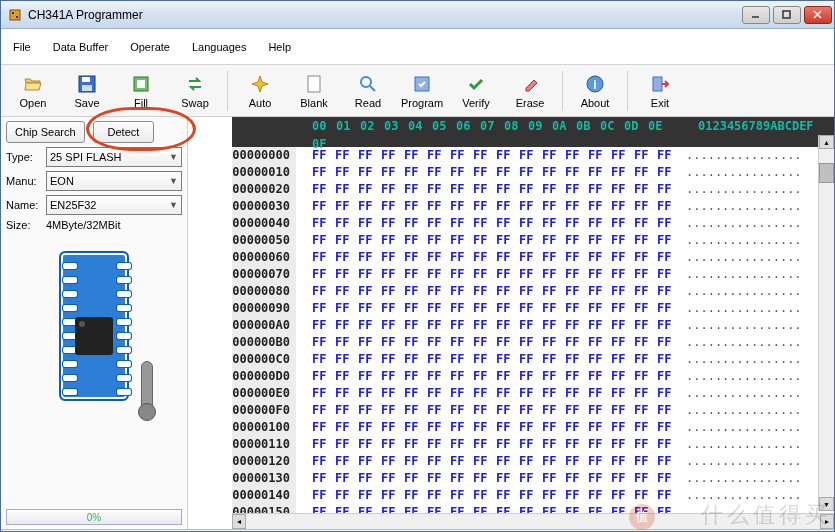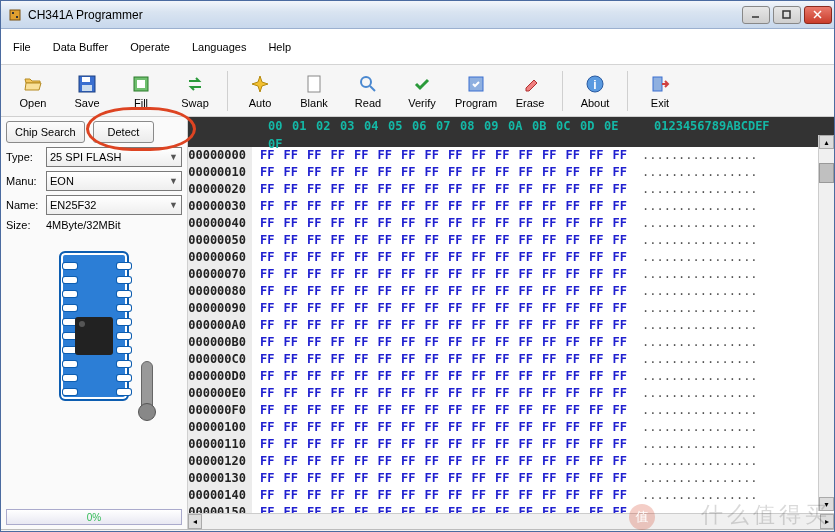--- a/index.html
+++ b/index.html
@@ -11,21 +11,21 @@
 .winbtn { width: 28px; height: 18px; background: linear-gradient(#e7e7e7,#cfcfcf); border: 1px solid #888; border-radius: 3px; display: flex; align-items: center; justify-content: center; font-size: 10px; cursor: pointer; }
 .winbtn.close { background: linear-gradient(#e97a6c,#c93c2b); color: #fff; border-color: #8a2a1e; }
 .menubar { height: 36px; display: flex; align-items: center; padding: 0 6px; gap: 10px; border-bottom: 1px solid #d4d4d4; }
 .menuitem { padding: 2px 6px; cursor: pointer; }
 .toolbar { height: 52px; display: flex; align-items: center; padding: 0 8px; gap: 6px; background: #f6f6f6; border-bottom: 1px solid #d0d0d0; }
 .tbtn { display: flex; flex-direction: column; align-items: center; justify-content: center; min-width: 48px; height: 48px; border-radius: 3px; cursor: pointer; gap: 2px; }
 .tbtn .ticon { width: 22px; height: 22px; display: flex; align-items: center; justify-content: center; }
 .tbtn .tlabel { font-size: 11px; color: #000; }
 .tbtn.disabled .tlabel { color: #aaa; }
 .sep { width: 1px; height: 40px; background: #d0d0d0; margin: 0 2px; }
-.content { display: flex; height: 412px; }
+.content { display: flex; height: 412px; gap: 44px; }
 .leftpanel { width: 187px; border-right: 1px solid #d0d0d0; padding: 4px 5px; display: flex; flex-direction: column; gap: 4px; background: #fafafa; }
 .row { display: flex; align-items: center; gap: 4px; }
 .btn { height: 22px; padding: 0 8px; background: linear-gradient(#fdfdfd,#ebebeb); border: 1px solid #8a8a8a; border-radius: 3px; cursor: pointer; font-size: 11px; display: inline-flex; align-items: center; }
 .label { width: 36px; font-size: 11px; }
 .combo { flex: 1; height: 20px; border: 1px solid #7a7a7a; background: linear-gradient(#fff,#eee); font-size: 11px; padding: 0 3px; display: flex; align-items: center; justify-content: space-between; cursor: pointer; text-align: center; }
 .combo .chev { font-size: 9px; color: #555; }
 .chipimg { margin-top: 16px; align-self: center; width: 90px; height: 160px; position: relative; }
 .socket { position: absolute; left: 10px; top: 0; width: 70px; height: 150px; background: #2c7ed6; border: 2px solid #0d5db0; border-radius: 6px; box-shadow: inset 0 0 0 2px #fff; }
 .lever { position: absolute; right: -14px; top: 110px; width: 12px; height: 50px; background: #999; border: 1px solid #666; border-radius: 6px; }
 .leverknob { position: absolute; right: -17px; top: 152px; width: 18px; height: 18px; background: #888; border: 1px solid #555; border-radius: 50%; }
@@ -38,21 +38,21 @@
 .hexpanel { flex: 1; display: flex; flex-direction: column; overflow: hidden; position: relative; }
 .hexheader { height: 30px; background: #333; color: #14b8a6; display: flex; font-family: Consolas, "Lucida Console", monospace; font-size: 12px; line-height: 18px; font-weight: bold; }
 .addrcol { width: 76px; text-align: right; padding-right: 6px; }
 .hexcols { width: 384px; letter-spacing: 0; padding-left: 4px; }
 .hexcols span { width: 24px; display: inline-block; }
 .asciicols { flex: 1; padding-left: 6px; white-space: pre; }
 .hexbody { flex: 1; overflow: hidden; display: flex; flex-direction: column; }
 .hexbodyinner { flex: 1; overflow: hidden; }
 .hexrow { display: flex; font-family: Consolas, "Lucida Console", monospace; font-size: 12px; height: 17px; line-height: 17px; }
 .hexrow .addr { width: 64px; background: #ececec; color: #222; text-align: right; padding-right: 6px; font-weight: bold; }
-.hexrow .vals { width: 384px; display: flex; font-weight: bold; padding-left: 8px; }
+.hexrow .vals { width: 384px; display: flex; font-weight: bold; padding-left: 16px; }
 .hexrow .vals span { width: 24px; color: #2020d0; }
 .hexrow .ascii { flex: 1; color: #555; padding-left: 6px; white-space: pre; }
 .vscroll { position: absolute; right: 0; top: 18px; bottom: 18px; width: 16px; background: #f0f0f0; border-left: 1px solid #ccc; }
 .vscroll .thumb { height: 20px; background: #c0c0c0; border: 1px solid #999; margin-top: 14px; }
 .vscroll .arrow { height: 14px; background: #ddd; border: 1px solid #aaa; display: flex; align-items: center; justify-content: center; font-size: 8px; }
 .hscroll { height: 16px; background: #f0f0f0; border-top: 1px solid #ccc; display: flex; }
 .hscroll .arrowh { width: 14px; background: #ddd; border: 1px solid #aaa; display: flex; align-items: center; justify-content: center; font-size: 8px; }
 .hscroll .trackh { flex: 1; }
 .statusbar { height: 18px; background: linear-gradient(#f4f4f4,#e2e2e2); border-top: 1px solid #bcbcbc; display: flex; align-items: center; justify-content: space-between; padding: 0 6px; font-size: 10px; color: #555; }
 .circle { position: absolute; border: 3px solid #d42; border-radius: 50%/60%; pointer-events: none; z-index: 50; }
@@ -158,33 +158,33 @@
         <svg width="20" height="20" viewBox="0 0 20 20">
           <circle cx="8" cy="8" r="5" fill="none" stroke="#4a88d0" stroke-width="2"></circle>
           <line x1="12" y1="12" x2="17" y2="17" stroke="#4a88d0" stroke-width="2"></line>
         </svg>
       </span>
       <span class="tlabel">Read</span>
     </div>
     <div class="tbtn">
       <span class="ticon">
         <svg width="20" height="20" viewBox="0 0 20 20">
-          <path d="M4 10l4 4 8-8" fill="none" stroke="#2a9a3a" stroke-width="3"></path>
-        </svg>
-      </span>
-      <span class="tlabel">Verify</span>
-    </div>
-    <div class="tbtn">
-      <span class="ticon">
-        <svg width="20" height="20" viewBox="0 0 20 20">
           <rect x="3" y="3" width="14" height="14" fill="#8fb0e0" stroke="#3a6fd0"></rect>
           <path d="M7 10l2 2 4-4" fill="none" stroke="#fff" stroke-width="2"></path>
         </svg>
       </span>
       <span class="tlabel">Program</span>
+    </div>
+    <div class="tbtn">
+      <span class="ticon">
+        <svg width="20" height="20" viewBox="0 0 20 20">
+          <path d="M4 10l4 4 8-8" fill="none" stroke="#2a9a3a" stroke-width="3"></path>
+        </svg>
+      </span>
+      <span class="tlabel">Verify</span>
     </div>
     <div class="tbtn">
       <span class="ticon">
         <svg width="20" height="20" viewBox="0 0 20 20">
           <path d="M6 14l8-8 3 3-8 8H6z" fill="#f08080" stroke="#b03030"></path>
         </svg>
       </span>
       <span class="tlabel">Erase</span>
     </div>
     <div class="sep"></div>

